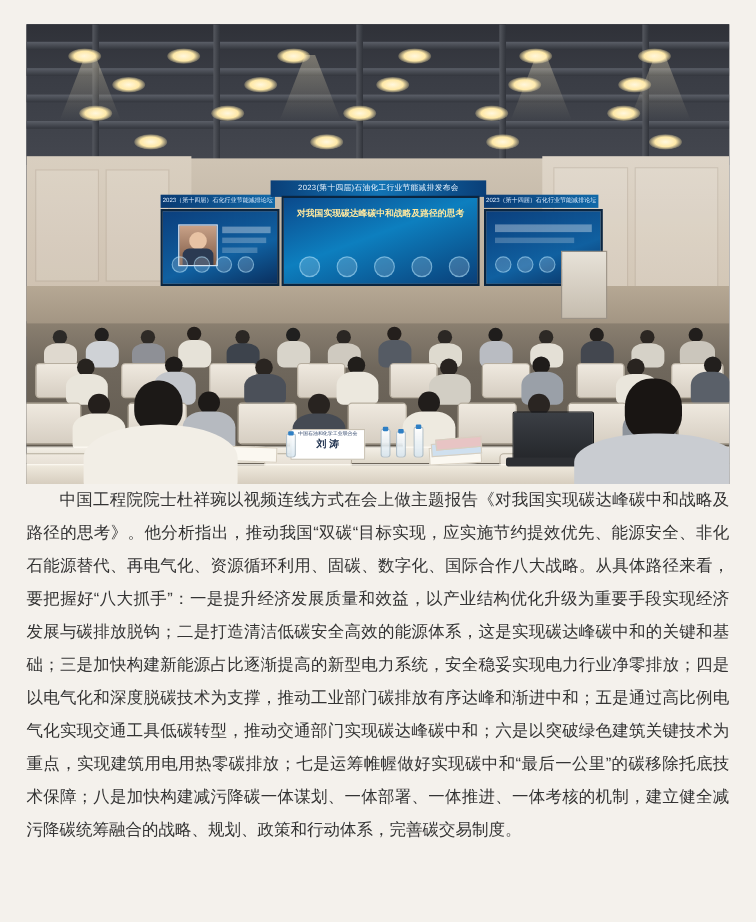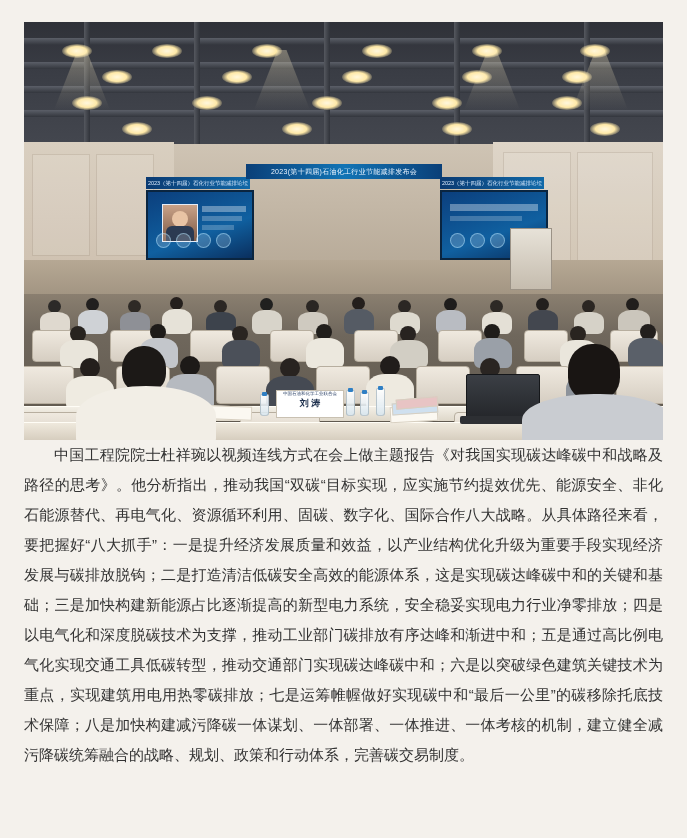--- a/index.html
+++ b/index.html
@@ -328,20 +328,30 @@
       <div style="position:absolute; left:54px; top:33px; right:18px; height:5px; background:rgba(255,255,255,0.22)"></div>
       <div class="dots">
         <div class="dot" style="left:0px"></div>
         <div class="dot" style="left:20px"></div>
         <div class="dot" style="left:40px"></div>
         <div class="dot" style="left:60px"></div>
       </div>
     </div>
 
     <div class="banner">2023(第十四届)石油化工行业节能减排发布会</div>
+    <div class="screen screen-main">
+      <div class="screen-title">对我国实现碳达峰碳中和战略及路径的思考</div>
+      <div class="dots">
+        <div class="dot" style="left:6px; width:17px; height:17px"></div>
+        <div class="dot" style="left:40px; width:17px; height:17px"></div>
+        <div class="dot" style="left:74px; width:17px; height:17px"></div>
+        <div class="dot" style="left:108px; width:17px; height:17px"></div>
+        <div class="dot" style="left:142px; width:17px; height:17px"></div>
+      </div>
+    </div>
 
     <div class="banner-side banner-right">2023（第十四届）石化行业节能减排论坛</div>
     <div class="screen screen-right">
       <div style="position:absolute; left:8px; top:12px; right:8px; height:7px; background:rgba(255,255,255,0.35)"></div>
       <div style="position:absolute; left:8px; top:24px; right:24px; height:5px; background:rgba(255,255,255,0.22)"></div>
       <div class="dots">
         <div class="dot" style="left:0px"></div>
         <div class="dot" style="left:20px"></div>
         <div class="dot" style="left:40px"></div>
         <div class="dot" style="left:60px"></div>
@@ -432,21 +442,21 @@
       <div class="table" style="left:0; right:0; top:112px; height:14px"></div>
 
       <div class="chairback" style="left:-10px; top:118px; width:78px; height:28px"></div>
       <div class="chairback" style="left:216px; top:118px; width:78px; height:28px"></div>
       <div class="chairback" style="left:430px; top:118px; width:78px; height:28px"></div>
 
       <div class="head" style="left:66px; top:52px; width:0; height:0"></div>
 
       <div class="table" style="left:0; right:0; top:128px; height:18px; background:linear-gradient(180deg,#efe9dd,#d5ccbd)"></div>
 
-      <div class="nameplate" style="left:252px; top:96px; width:66px; height:26px">
+      <div class="nameplate" style="left:240px; top:96px; width:66px; height:26px">
         <span class="np-sub">中国石油和化学工业联合会</span>
         <span>刘 涛</span>
       </div>
 
       <div class="bottle" style="left:236px; top:100px">
           <div class="cap"></div>
         </div>
       <div class="bottle" style="left:322px; top:96px; height:24px">
           <div class="cap"></div>
         </div>

